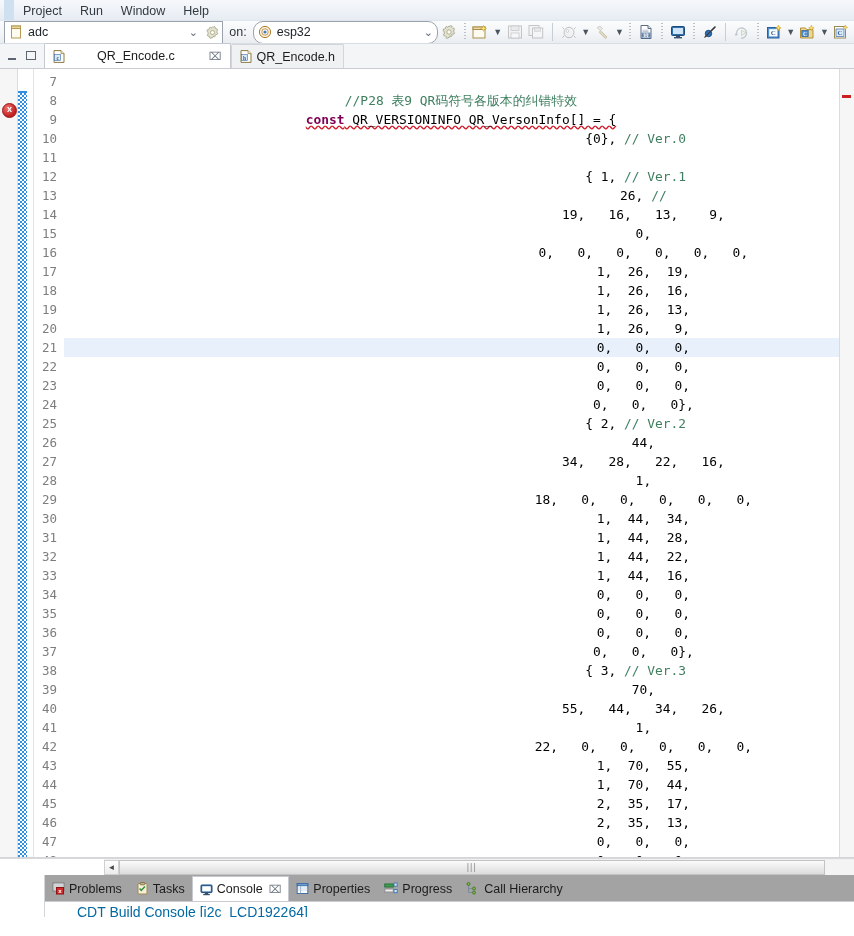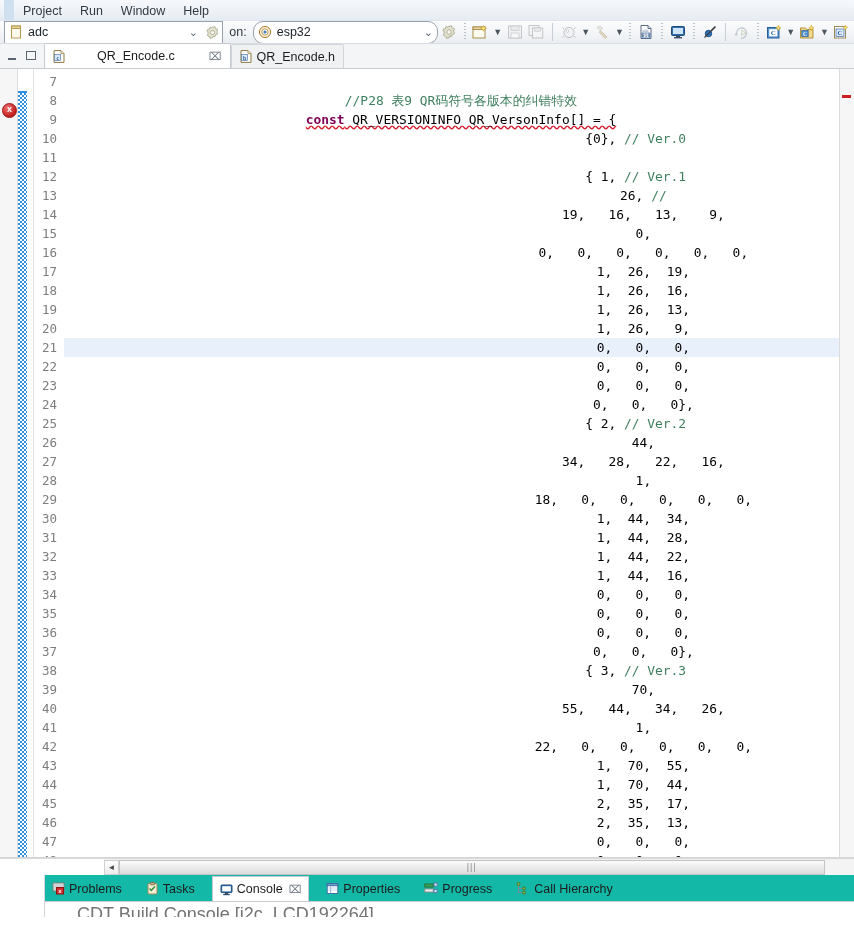--- a/index.html
+++ b/index.html
@@ -162,30 +162,30 @@
     display:flex;align-items:center;justify-content:center;
     color:#8b8b8b;font-size:9px;letter-spacing:1px;
   }
 
   
   .bottomarea{background:#f4f5f7;height:42px;box-sizing:border-box;display:flex;}
   .bottomarea .lpad{width:44px;flex:none;background:#ffffff;}
   .bottomwrap{flex:1;border-left:1px solid #d2d6db;box-sizing:border-box;}
   .viewtabs{
     height:26px;display:flex;align-items:flex-end;
-    border-bottom:1px solid #c8ccd2;background:#14b8a6;gap:10px;
+    border-bottom:1px solid #c8ccd2;background:#a3a3a3;
   }
   .vtab{
     height:25px;display:flex;align-items:center;gap:4px;padding:0 7px;
     font-size:12.5px;color:#1c1c1c;box-sizing:border-box;white-space:nowrap;
   }
   .vtab.active{background:#ffffff;border:1px solid #c6cad0;border-bottom:none;font-weight:normal;}
   .vtab .x{font-size:11px;color:#6d7681;margin-left:2px;}
   .console-title{
-    padding:2px 0 0 32px;font-size:18px;color:#737373;
+    padding:2px 0 0 32px;font-size:14px;color:#0369a1;
     background:#ffffff;height:15px;overflow:hidden;box-sizing:border-box;
   }
 
   .ic{display:inline-block;vertical-align:middle;line-height:0;}
 </style>
 </head>
 <body>
 
 <div class="app">
 

